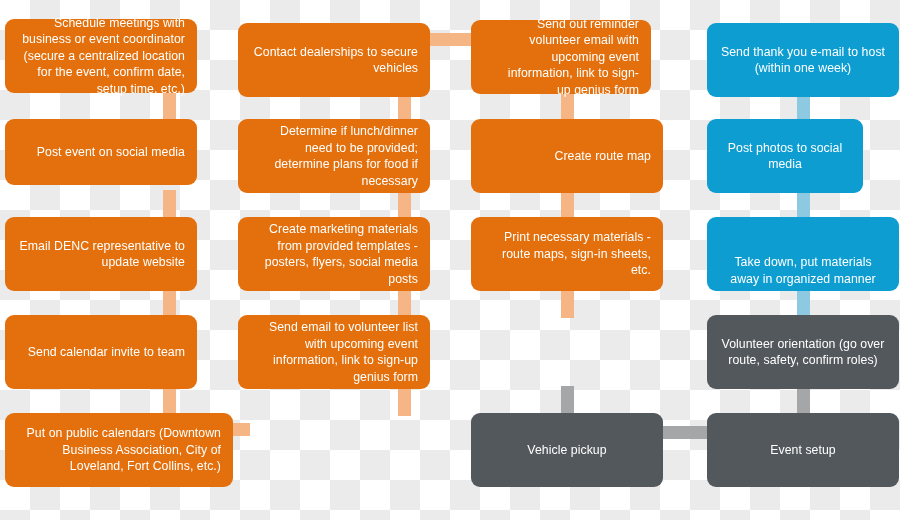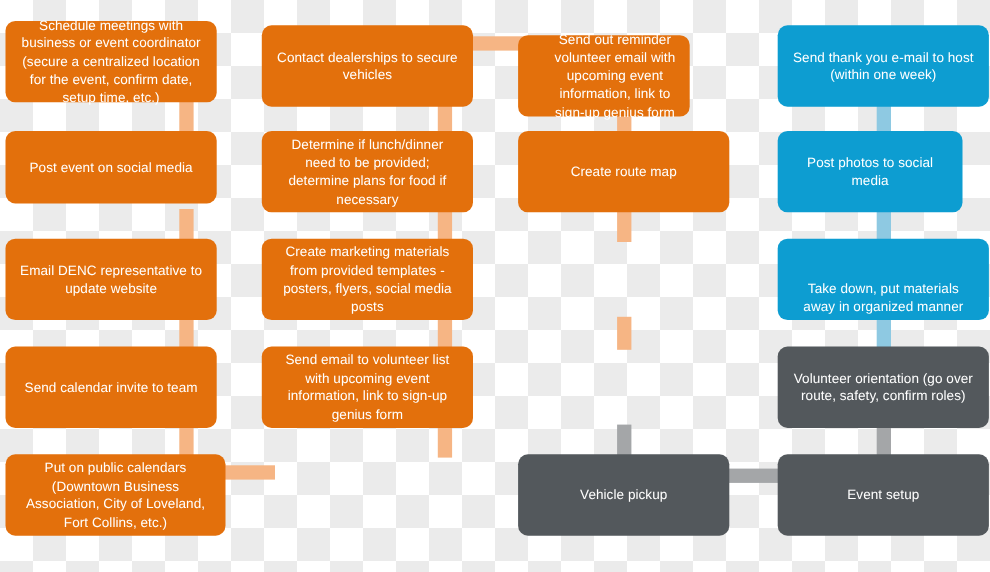--- a/index.html
+++ b/index.html
@@ -33,21 +33,21 @@
     align-items: center;
     justify-content: center;
     text-align: center;
     color: #ffffff;
     font-size: 12.3px;
     line-height: 16.5px;
     padding: 4px 12px;
     letter-spacing: 0.05px;
     z-index: 3;
   }
-  .node-orange { background-color: #e3700c; }
+  .node-orange { background-color: #e3700c; text-align: right; }
   .node-blue   { background-color: #0d9dd1; }
   .node-gray   { background-color: #53585c; }
 
   .node .label {
     display: block;
     width: 100%;
   }
 
   .conn {
     position: absolute;
@@ -91,51 +91,54 @@
   </div>
   <div class="node node-orange" style="left:5px; top:119px; width:192px; height:66px;">
     <span class="label">Post event on social media</span>
   </div>
   <div class="node node-orange" style="left:5px; top:217px; width:192px; height:74px;">
     <span class="label">Email DENC representative to update website</span>
   </div>
   <div class="node node-orange" style="left:5px; top:315px; width:192px; height:74px;">
     <span class="label">Send calendar invite to team</span>
   </div>
-  <div class="node node-orange" style="left:5px; top:413px; width:200px; height:74px;">
+  <div class="node node-orange" style="left:5px; top:413px; width:228px; height:74px;">
     <span class="label">Put on public calendars (Downtown Business Association, City of Loveland, Fort Collins, etc.)</span>
   </div>
 
   <div class="node node-orange" style="left:238px; top:23px; width:192px; height:74px;">
     <span class="label">Contact dealerships to secure vehicles</span>
   </div>
   <div class="node node-orange" style="left:238px; top:119px; width:192px; height:74px;">
     <span class="label">Determine if lunch/dinner need to be provided; determine plans for food if necessary</span>
   </div>
   <div class="node node-orange" style="left:238px; top:217px; width:192px; height:74px;">
     <span class="label">Create marketing materials from provided templates - posters, flyers, social media posts</span>
   </div>
   <div class="node node-orange" style="left:238px; top:315px; width:192px; height:74px;">
     <span class="label">Send email to volunteer list with upcoming event information, link to sign-up genius form</span>
   </div>
 
-  <div class="node node-orange" style="left:471px; top:32px; width:156px; height:74px;padding-left:32px;">
+  <div class="node node-orange" style="left:471px; top:20px; width:180px; height:74px;padding-left:32px;">
     <span class="label">Send out reminder volunteer email with upcoming event information, link to sign-up genius form</span>
   </div>
   <div class="node node-orange" style="left:471px; top:119px; width:192px; height:74px;">
     <span class="label">Create route map</span>
+  </div>
+  <div class="node node-orange" style="left:471px; top:217px; width:192px; height:74px;">
+    <span class="label">Print necessary materials - route maps, sign-in sheets, etc.</span>
   </div>
   <div class="node node-gray" style="left:471px; top:413px; width:192px; height:74px;">
     <span class="label">Vehicle pickup</span>
   </div>
 
   <div class="node node-blue" style="left:707px; top:23px; width:192px; height:74px;">
     <span class="label">Send thank you e-mail to host (within one week)</span>
   </div>
-  <div class="node node-blue" style="left:707px; top:119px; width:168px; height:74px;">
+  <div class="node node-blue" style="left:707px; top:119px; width:156px; height:74px;">
     <span class="label">Post photos to social media</span>
   </div>
   <div class="node node-blue" style="left:707px; top:217px; width:192px; height:74px;align-items:flex-end;">
     <span class="label">Take down, put materials away in organized manner</span>
   </div>
   <div class="node node-gray" style="left:707px; top:315px; width:192px; height:74px;">
     <span class="label">Volunteer orientation (go over route, safety, confirm roles)</span>
   </div>
   <div class="node node-gray" style="left:707px; top:413px; width:192px; height:74px;">
     <span class="label">Event setup</span>

